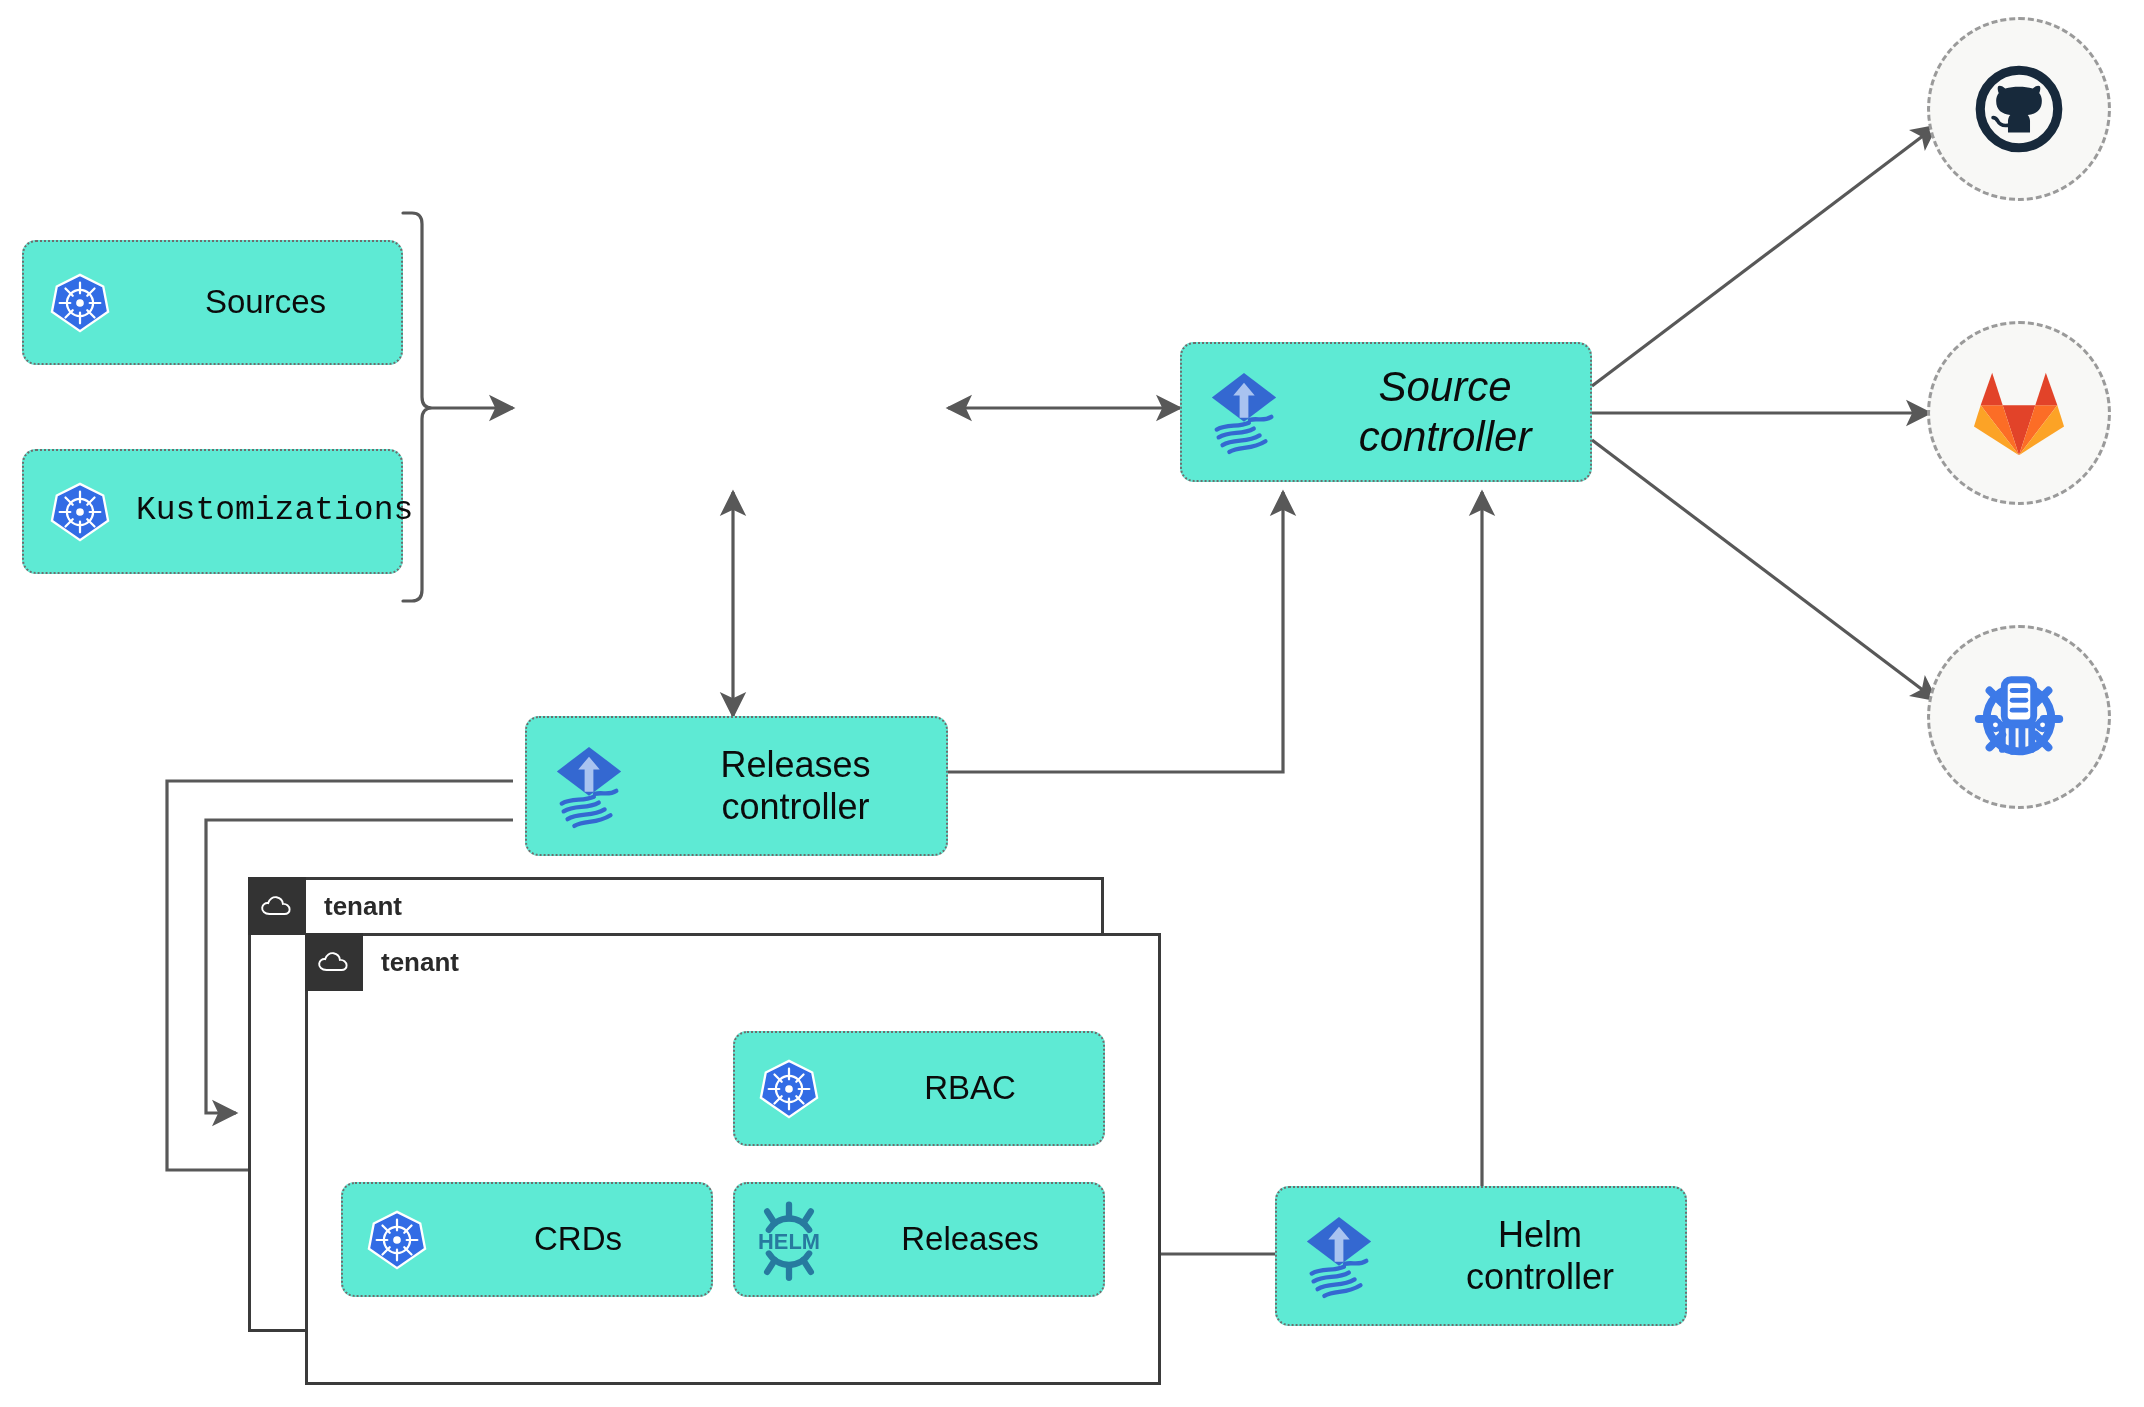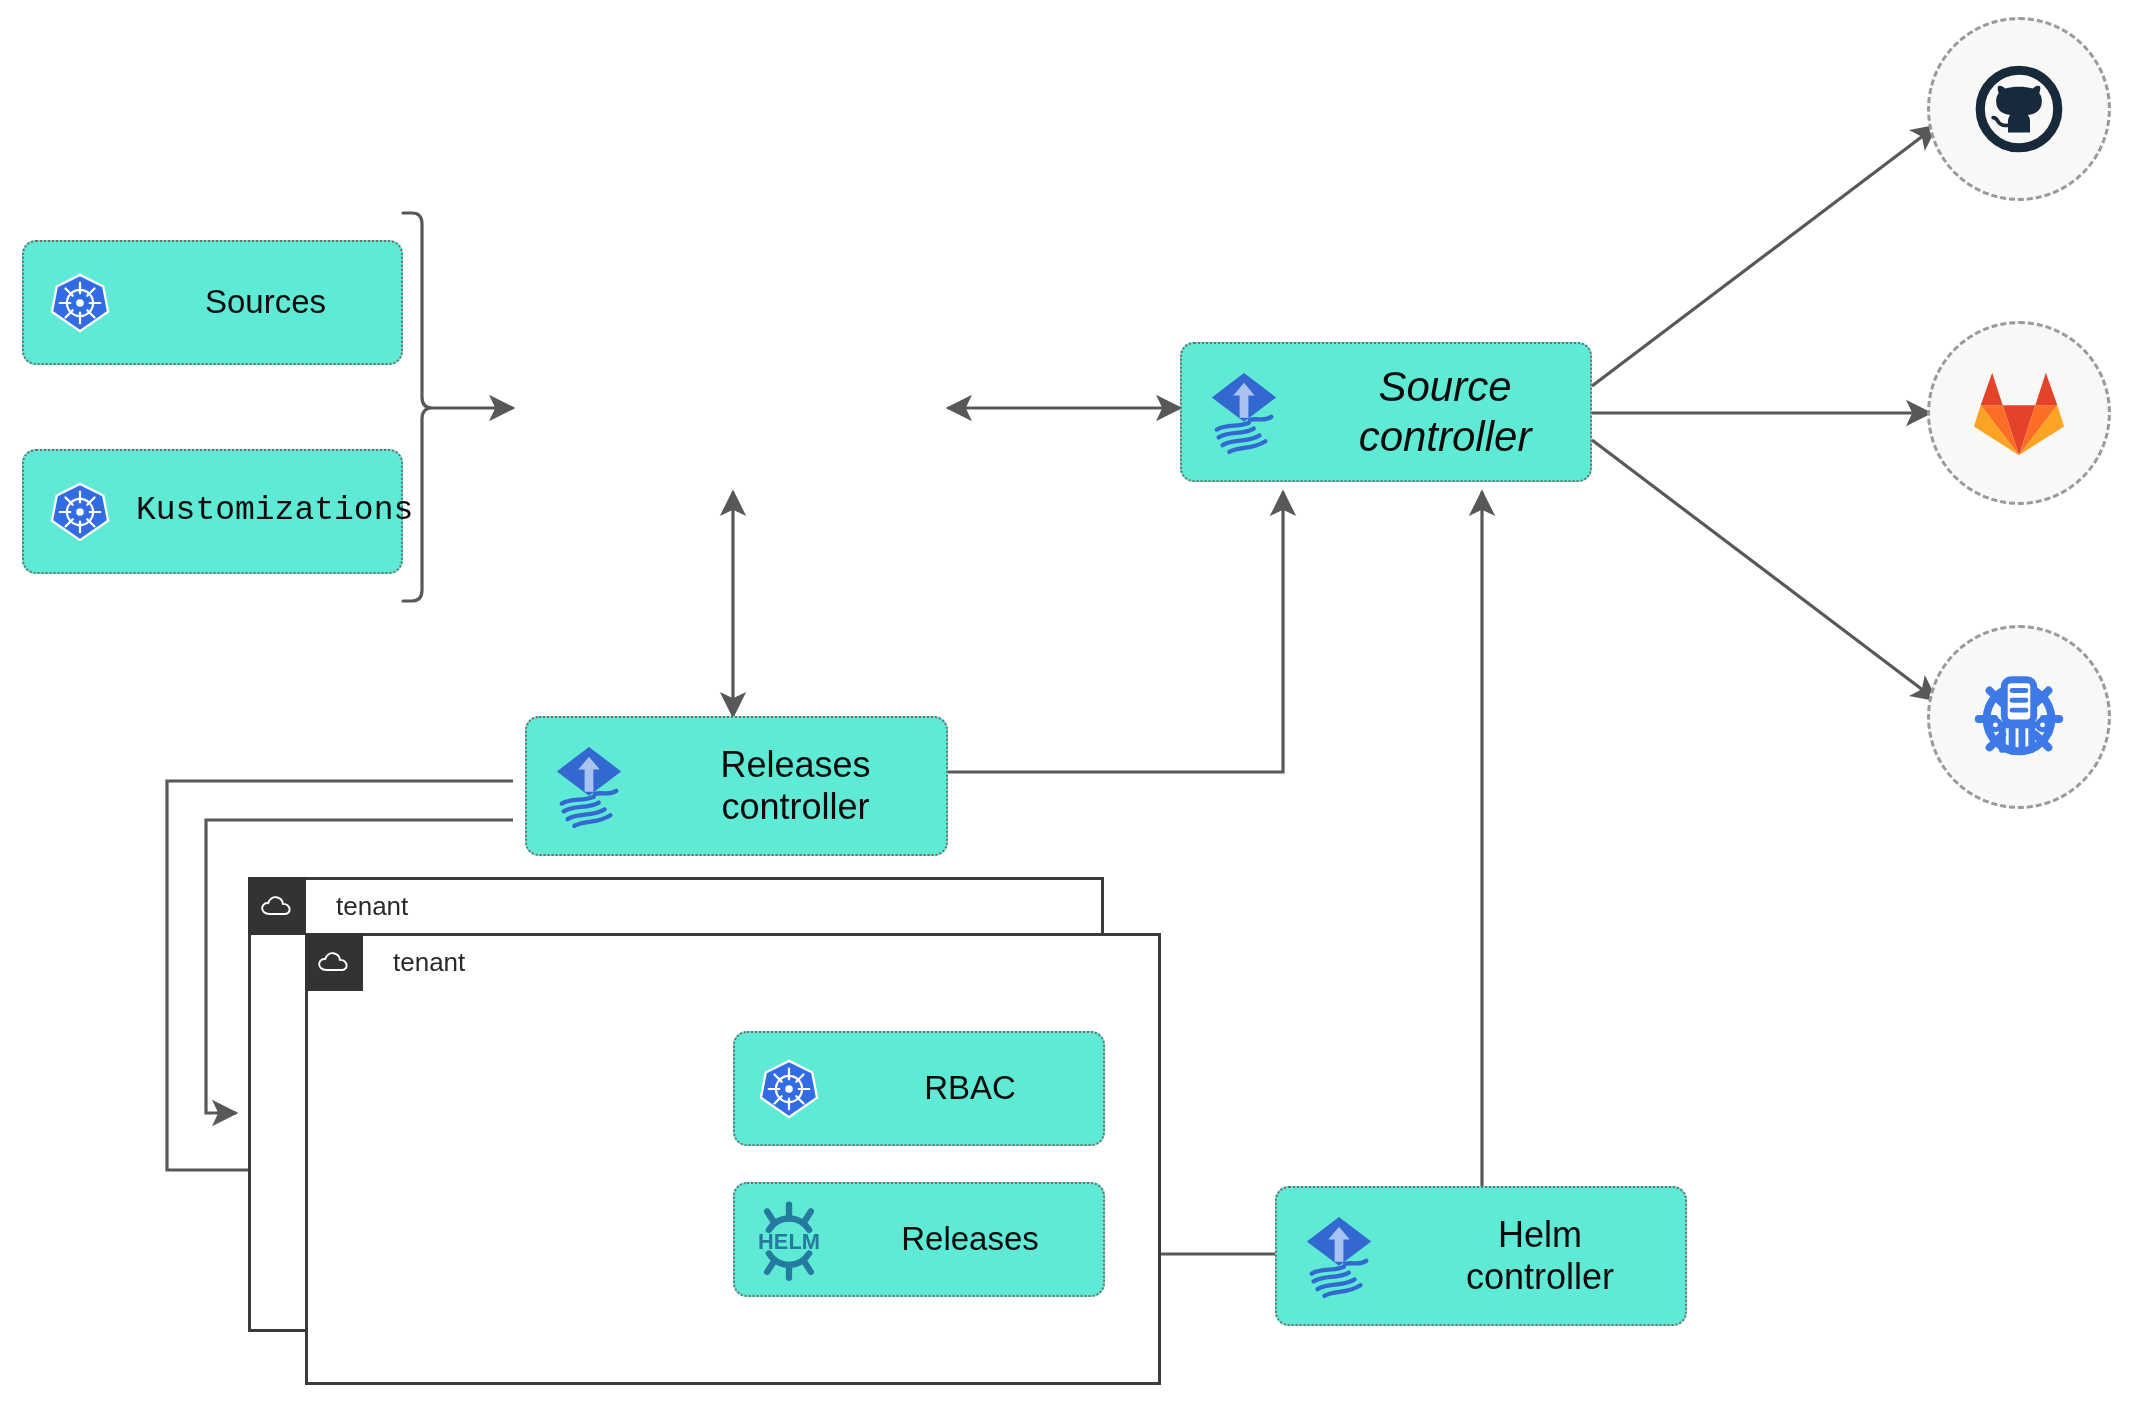--- a/index.html
+++ b/index.html
@@ -76,23 +76,24 @@
   }
   .tenant-tab {
     width: 58px;
     height: 58px;
     background: #333333;
     display: flex;
     align-items: center;
     justify-content: center;
   }
   .tenant-name {
-    padding-left: 30px;
+    padding-left: 18px;
     font-size: 26px;
     color: #2a2a2a;
+    font-weight: bold;
   }
 </style>
 </head>
 <body>
 
 <div id="stage">
 
   <svg class="layer" viewBox="0 0 2144 1407">
     <defs>
       <marker id="arrow" viewBox="0 0 12 12" refX="10" refY="6" markerWidth="9" markerHeight="9" orient="auto-start-reverse">
@@ -269,20 +270,40 @@
           <line x1="17" y1="17" x2="24.5" y2="24.5"></line>
           <line x1="39.5" y1="39.5" x2="47" y2="47"></line>
           <line x1="47" y1="17" x2="39.5" y2="24.5"></line>
           <line x1="24.5" y1="39.5" x2="17" y2="47"></line>
         </g>
       </svg>
     </div>
     <div class="label" style="font-size:33px;">RBAC</div>
   </div>
 
+  <div class="node" style="left:341px; top:1182px; width:372px; height:115px;">
+    <div class="icon-slot" style="width:108px;">
+      <svg width="62" height="62" viewBox="0 0 64 64" aria-hidden="true">
+        <polygon points="32,3 56,15 61,41 32,61 3,41 8,15" fill="#326ce5" stroke="#ffffff" stroke-width="2.4"></polygon>
+        <g fill="none" stroke="#ffffff" stroke-width="2.3" stroke-linecap="round">
+          <circle cx="32" cy="32" r="13.5"></circle>
+          <circle cx="32" cy="32" r="2.8" fill="#ffffff"></circle>
+          <line x1="32" y1="11" x2="32" y2="22"></line>
+          <line x1="32" y1="42" x2="32" y2="53"></line>
+          <line x1="11" y1="32" x2="22" y2="32"></line>
+          <line x1="42" y1="32" x2="53" y2="32"></line>
+          <line x1="17" y1="17" x2="24.5" y2="24.5"></line>
+          <line x1="39.5" y1="39.5" x2="47" y2="47"></line>
+          <line x1="47" y1="17" x2="39.5" y2="24.5"></line>
+          <line x1="24.5" y1="39.5" x2="17" y2="47"></line>
+        </g>
+      </svg>
+    </div>
+    <div class="label" style="font-size:33px;">CRDs</div>
+  </div>
 
   <div class="node" style="left:733px; top:1182px; width:372px; height:115px;">
     <div class="icon-slot" style="width:108px;">
       <svg width="84" height="84" viewBox="0 0 100 100" aria-hidden="true">
         <g fill="none" stroke="#277a9f" stroke-width="7.5" stroke-linecap="round">
           <path d="M26 38 A28 28 0 0 1 74 38"></path>
           <path d="M26 66 A28 28 0 0 0 74 66"></path>
           <line x1="50" y1="8" x2="50" y2="24"></line>
           <line x1="50" y1="80" x2="50" y2="95"></line>
           <line x1="24" y1="16" x2="33" y2="30"></line>

